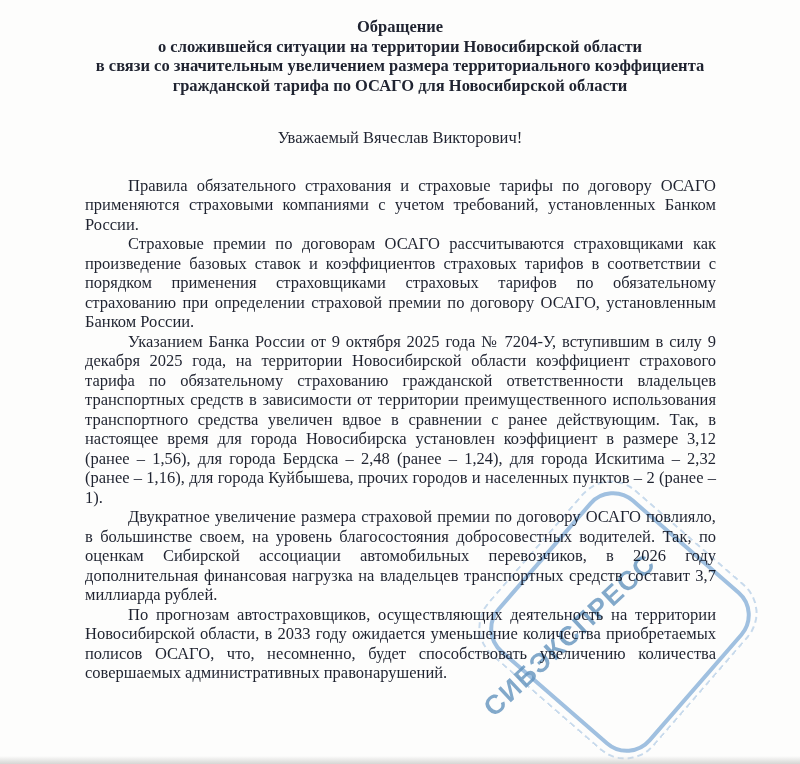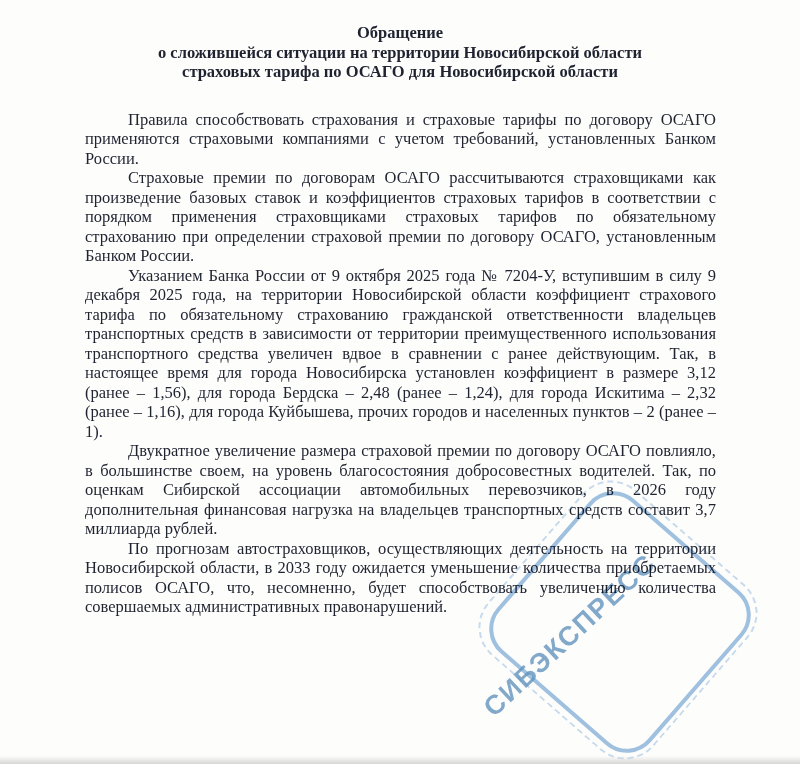--- a/index.html
+++ b/index.html
@@ -16,21 +16,21 @@
     height: 764px;
     background: #fdfdfc;
     font-family: "Liberation Serif", serif;
     color: #1f2330;
   }
   .content {
     position: relative;
     z-index: 1;
   }
   .title-block {
-    padding-top: 23px;
+    padding-top: 17px;
     text-align: center;
     font-weight: bold;
     font-size: 16.5px;
     line-height: 19.6px;
     margin: 0 38px;
   }
   .salutation {
     margin-top: 33px;
     text-align: center;
     font-size: 16.5px;
@@ -102,26 +102,28 @@
 </head>
 <body>
 
 <div class="page">
 
   <div class="content">
 
     <div class="title-block">
       <div>Обращение</div>
       <div>о сложившейся ситуации на территории Новосибирской области</div>
-      <div>страховых тарифа по ОСАГО для Новосибирской области</div>
+      <div>в связи со значительным увеличением размера территориального коэффициента</div>
+      <div>гражданской тарифа по ОСАГО для Новосибирской области</div>
     </div>
 
+    <div class="salutation">Уважаемый Вячеслав Викторович!</div>
 
     <div class="body-text">
-      <p>Правила способствовать страхования и страховые тарифы по договору ОСАГО применяются страховыми компаниями с учетом требований, установленных Банком России.</p>
+      <p>Правила обязательного страхования и страховые тарифы по договору ОСАГО применяются страховыми компаниями с учетом требований, установленных Банком России.</p>
       <p>Страховые премии по договорам ОСАГО рассчитываются страховщиками как произведение базовых ставок и коэффициентов страховых тарифов в соответствии с порядком применения страховщиками страховых тарифов по обязательному страхованию при определении страховой премии по договору ОСАГО, установленным Банком России.</p>
       <p>Указанием Банка России от 9 октября 2025 года № 7204-У, вступившим в силу 9 декабря 2025 года, на территории Новосибирской области коэффициент страхового тарифа по обязательному страхованию гражданской ответственности владельцев транспортных средств в зависимости от территории преимущественного использования транспортного средства увеличен вдвое в сравнении с ранее действующим. Так, в настоящее время для города Новосибирска установлен коэффициент в размере 3,12 (ранее – 1,56), для города Бердска – 2,48 (ранее – 1,24), для города Искитима – 2,32 (ранее – 1,16), для города Куйбышева, прочих городов и населенных пунктов – 2 (ранее – 1).</p>
       <p>Двукратное увеличение размера страховой премии по договору ОСАГО повлияло, в большинстве своем, на уровень благосостояния добросовестных водителей. Так, по оценкам Сибирской ассоциации автомобильных перевозчиков, в 2026 году дополнительная финансовая нагрузка на владельцев транспортных средств составит 3,7 миллиарда рублей.</p>
       <p>По прогнозам автостраховщиков, осуществляющих деятельность на территории Новосибирской области, в 2033 году ожидается уменьшение количества приобретаемых полисов ОСАГО, что, несомненно, будет способствовать увеличению количества совершаемых административных правонарушений.</p>
     </div>
 
   </div>
 
   <div class="watermark">
     <div class="wm-border-dash"></div>

